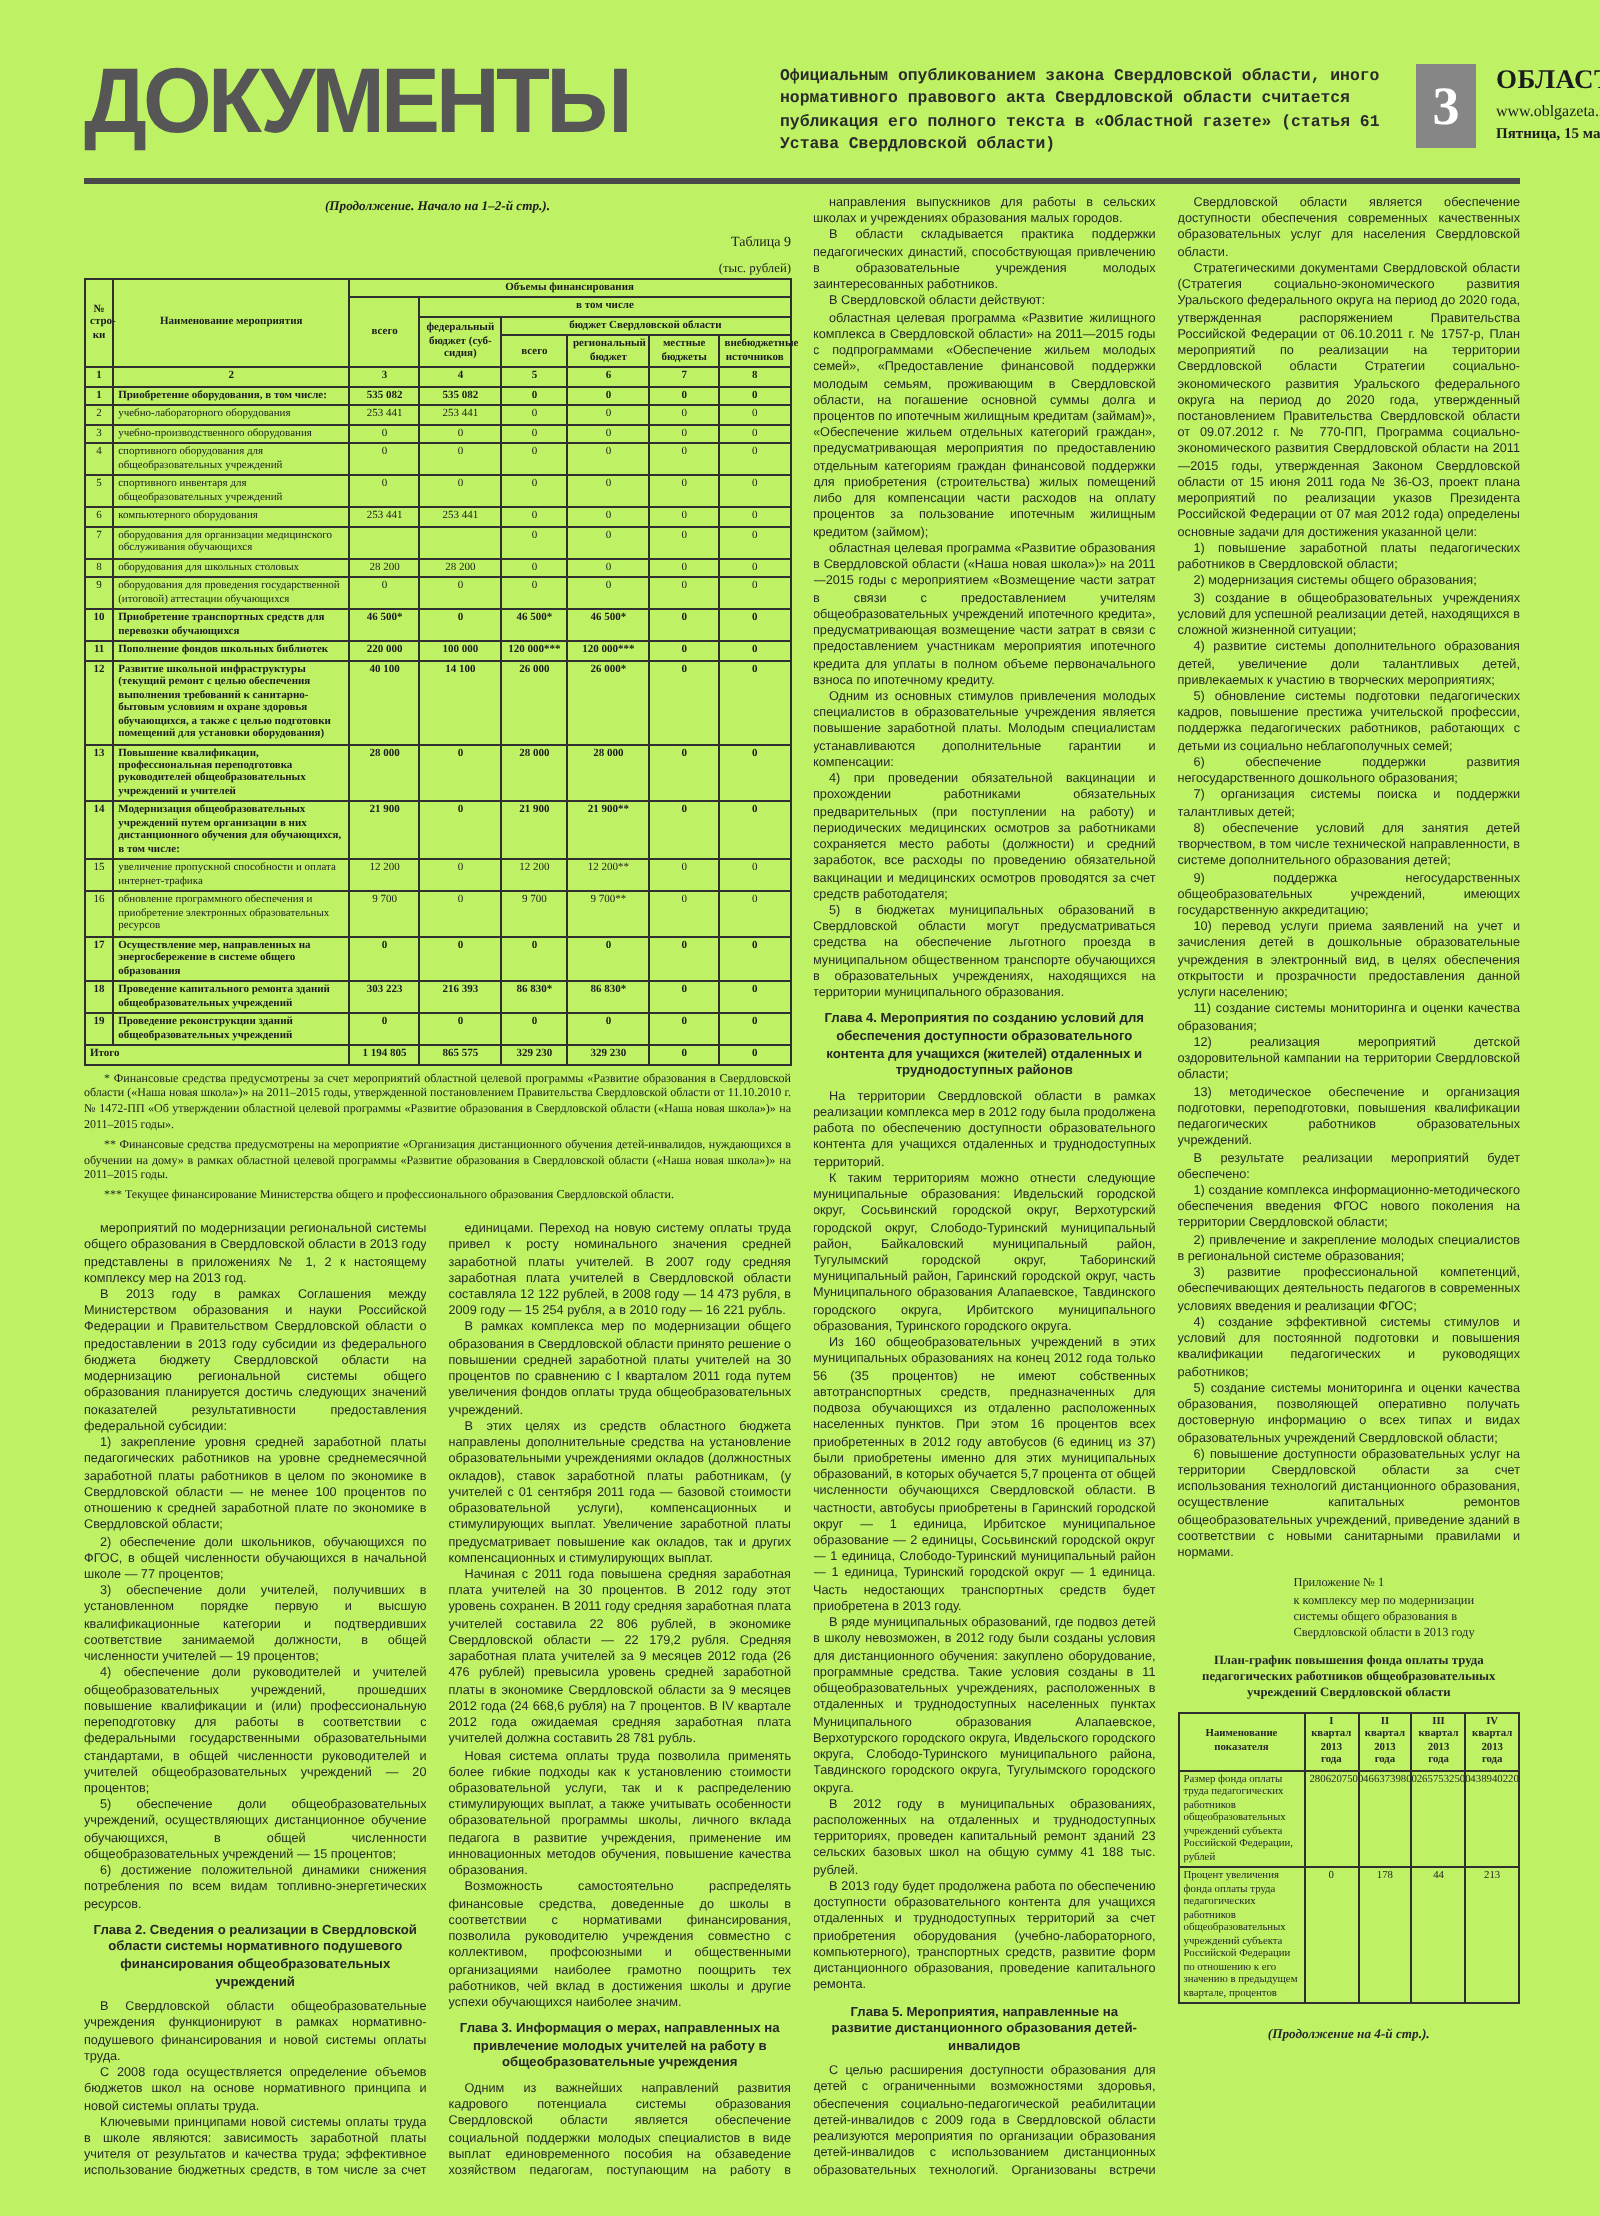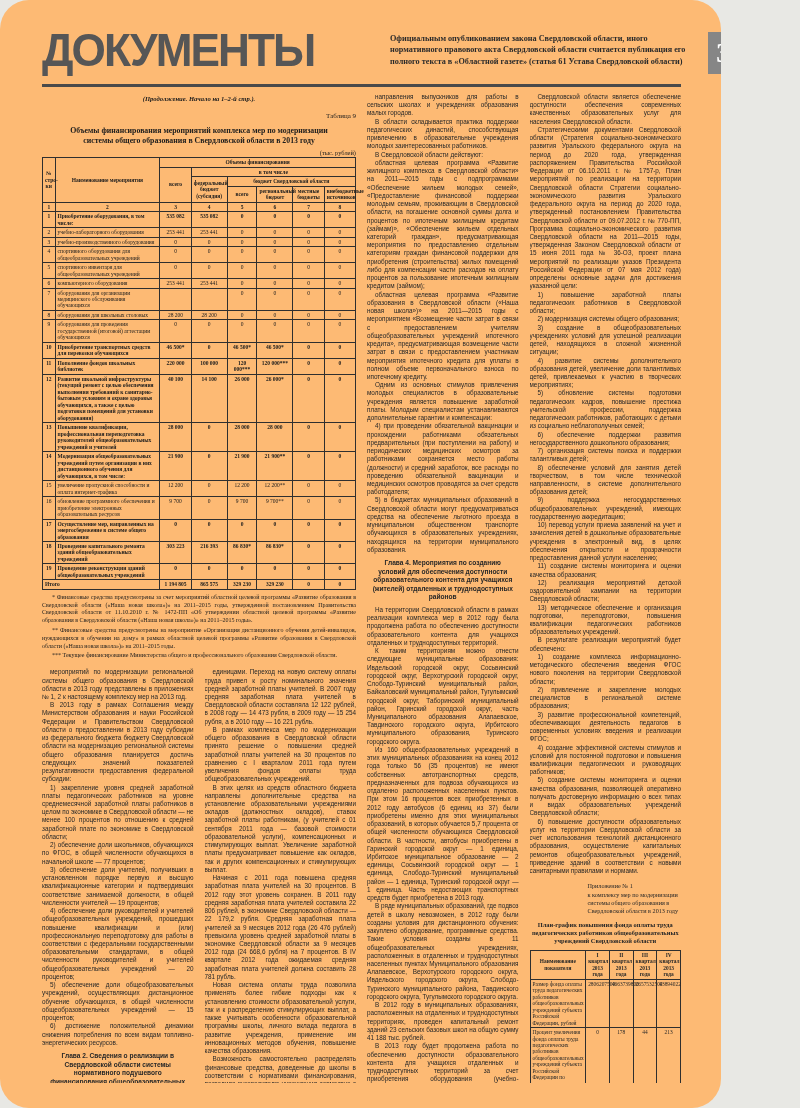--- a/index.html
+++ b/index.html
@@ -1,25 +1,25 @@
 <!DOCTYPE html>
 <html lang="ru"><head>
 <meta charset="utf-8">
 <style>
   html,body{margin:0;padding:0;background:#e8e8e4;}
-  .page{width:721px;height:1108px;background:#fdba74;box-sizing:border-box;
+  .page{width:800px;height:1108px;background:#bef264;box-sizing:border-box;
         padding:30px 40px 8px 42px;overflow:hidden;position:relative;
-        font-family:"Liberation Serif",serif;color:#1c1c1c;border-radius:29px;}
+        font-family:"Liberation Serif",serif;color:#1c1c1c;}
   
   .masthead{display:flex;align-items:flex-start;border-bottom:3px solid #4a4a4a;
             padding-bottom:10px;margin-bottom:6px;}
   .doc-title{font-family:"Liberation Sans",sans-serif;font-weight:bold;
              font-size:46px;line-height:40px;color:#565656;letter-spacing:-2px;
              transform:scaleX(.96);transform-origin:left;width:348px;flex:none;}
-  .mast-note{width:300px;flex:none;font-family:Liberation Serif, serif;
+  .mast-note{width:300px;flex:none;font-family:Liberation Mono, monospace;
              font-size:8.2px;line-height:1.4;font-weight:bold;color:#2b2b2b;padding-top:3px;}
   .mast-note .xb{font-weight:900;}
   .pagebox{flex:none;width:30px;height:42px;background:#868686;color:#fff;
            font-family:"Liberation Serif",serif;font-size:27px;font-weight:bold;
            display:flex;align-items:center;justify-content:center;margin:2px 10px 0 18px;}
   .brand{flex:none;width:150px;padding-top:2px;}
   .brand .paper{font-size:13.5px;font-weight:bold;letter-spacing:.2px;}
   .brand .site{font-size:8px;margin-top:3px;}
   .brand .date{font-size:7.5px;font-weight:bold;margin-top:2px;}
   
@@ -78,21 +78,20 @@
       <div class="site">www.oblgazeta.ru</div>
       <div class="date">Пятница, 15 марта 2013 г.</div>
     </div>
   </header>
 
   <div class="content">
 
     <div class="left-top">
       <div class="cont-note">(Продолжение. Начало на 1–2-й стр.).</div>
       <div class="tbl-label">Таблица 9</div>
-      <div class="tbl-title">Объемы финансирования мероприятий комплекса мер по модернизации системы общего образования в Свердловской области в 2013 году</div>
       <div class="tbl-units">(тыс. рублей)</div>
 
       <table class="t5">
         <colgroup>
           <col style="width:4%">
             <col style="width:33.5%">
             <col style="width:10%">
           <col style="width:11.5%">
             <col style="width:9.5%">
             <col style="width:11.5%">

